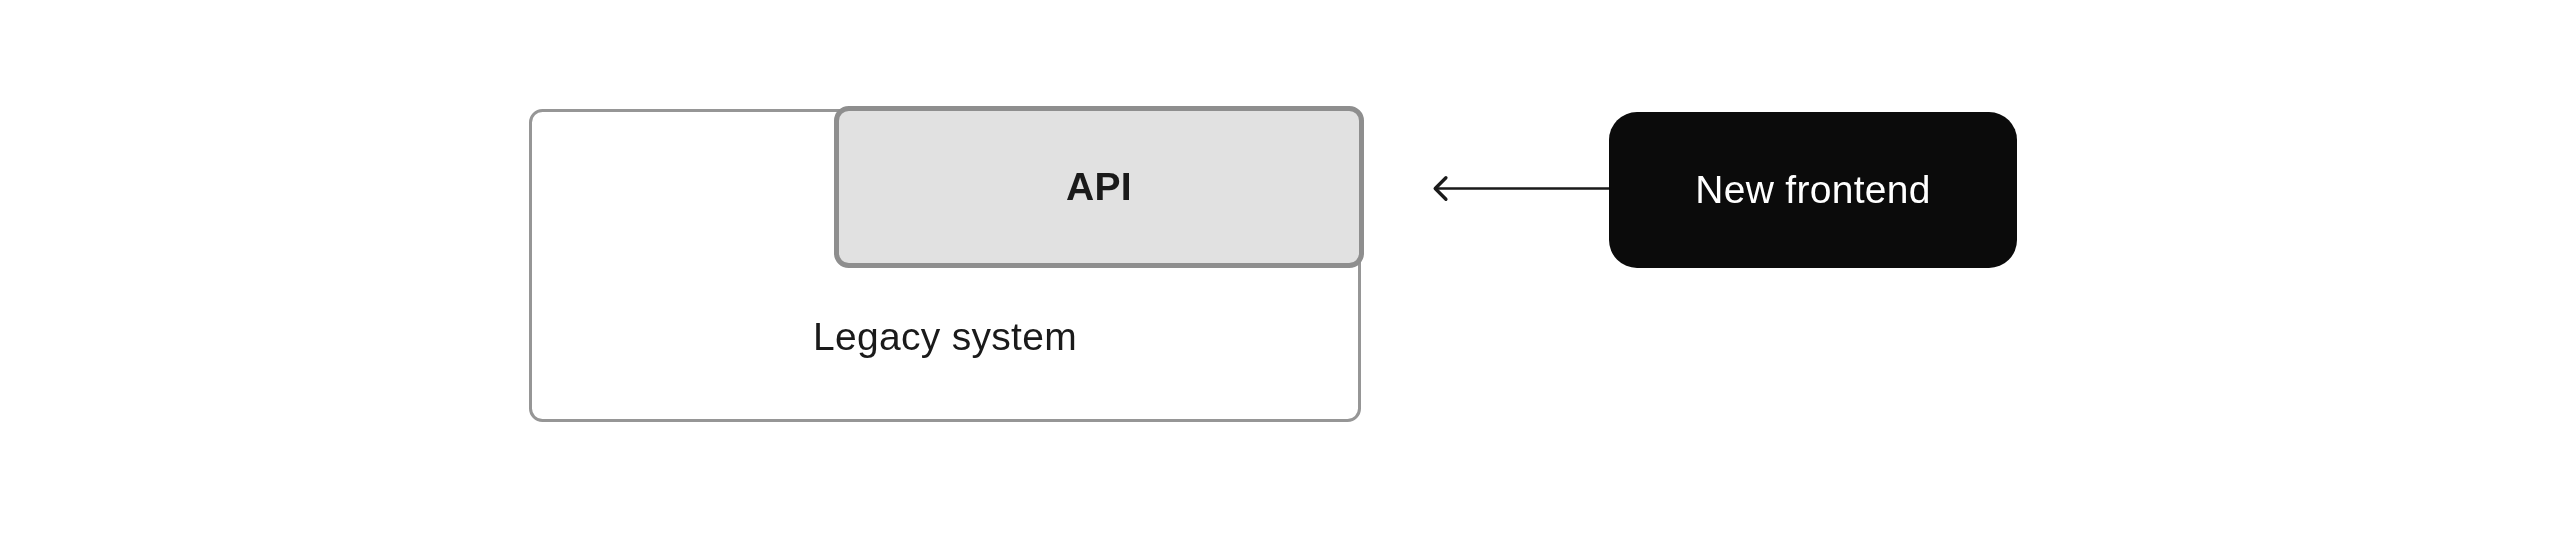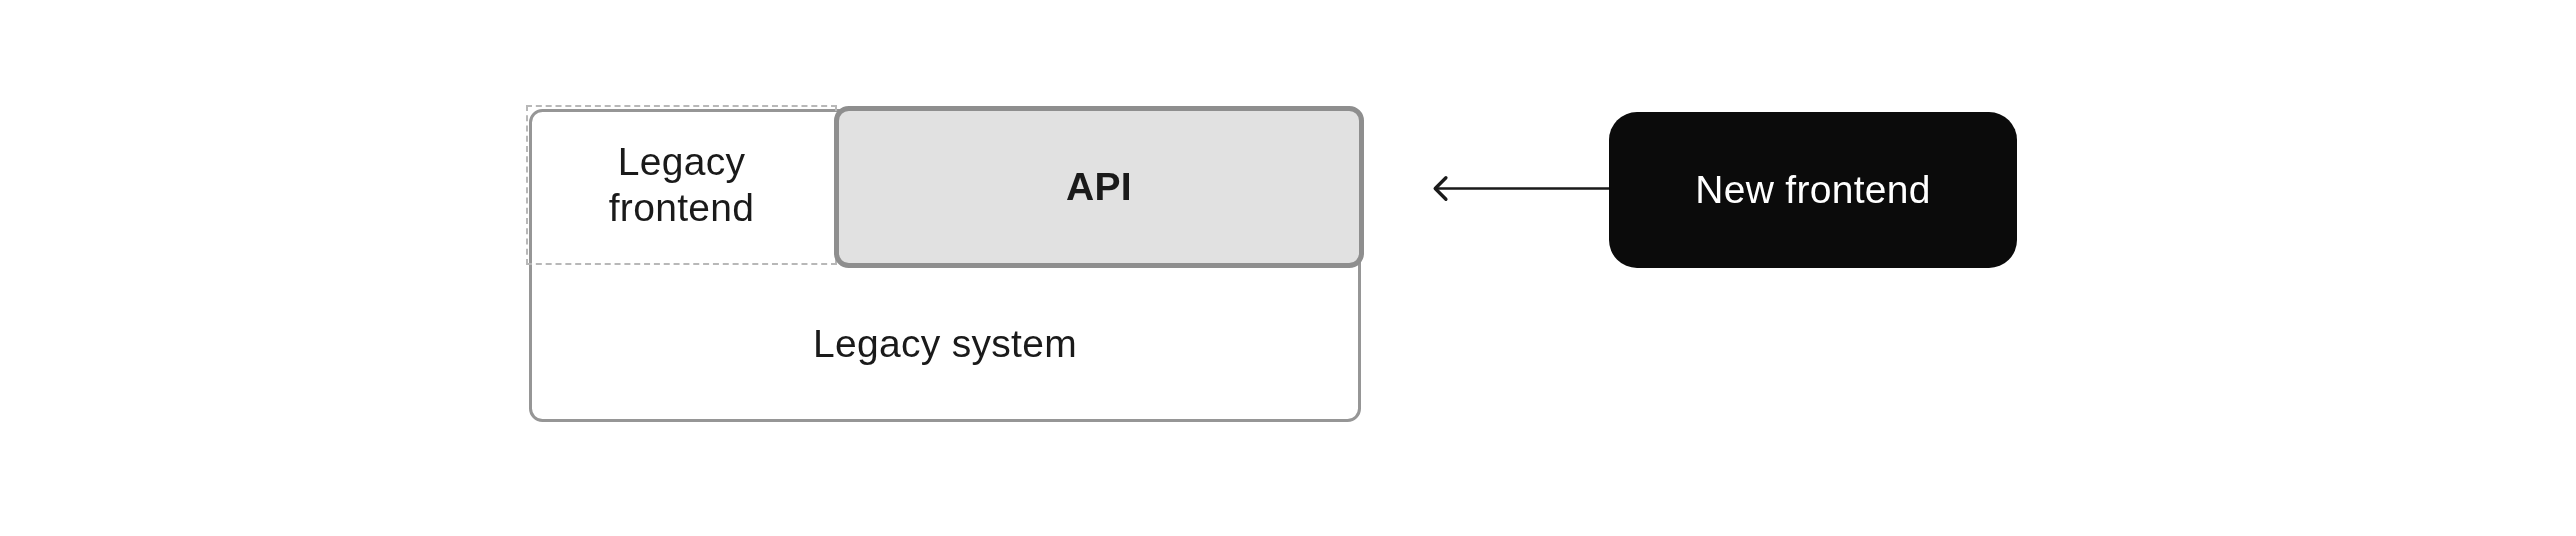--- a/index.html
+++ b/index.html
@@ -31,21 +31,21 @@
   }
   .legacy-system {
     left: 529px; top: 109px;
     width: 832px; height: 313px;
     background: var(--legacy-box-fill, #ffffff);
     border: 3.4px solid var(--legacy-box-border, #969696);
     border-radius: 13.4px;
     z-index: 1;
   }
   .legacy-system-label-area {
-    left: 529px; top: 267px;
+    left: 529px; top: 260px;
     width: 832px; height: 155px;
     z-index: 2;
   }
   .legacy-frontend {
     left: 526px; top: 105px;
     width: 311px; height: 160px;
     border: 2.7px dashed var(--dashed-border, #b8b8b8);
     background: transparent;
     z-index: 2;
   }
@@ -83,23 +83,20 @@
 <body>
 
 <div class="canvas">
 
   <div class="box legacy-system"></div>
 
   <div class="box legacy-system-label-area">
     <span class="label">Legacy system</span>
   </div>
 
-  <div class="box legacy-frontend">
-    <span class="label">Legacy frontend</span>
-  </div>
 
   <div class="box api">
     <span class="label">API</span>
   </div>
 
   <div class="arrow-wrap">
     <svg width="228" height="67" viewBox="0 0 340 100" fill="none" xmlns="http://www.w3.org/2000/svg">
       <line x1="327" y1="50" x2="34" y2="50" stroke="currentColor" stroke-width="4" stroke-linecap="round"></line>
       <polyline points="46,34 30,50 46,66" stroke="currentColor" stroke-width="5" stroke-linecap="round" stroke-linejoin="round"></polyline>
     </svg>

